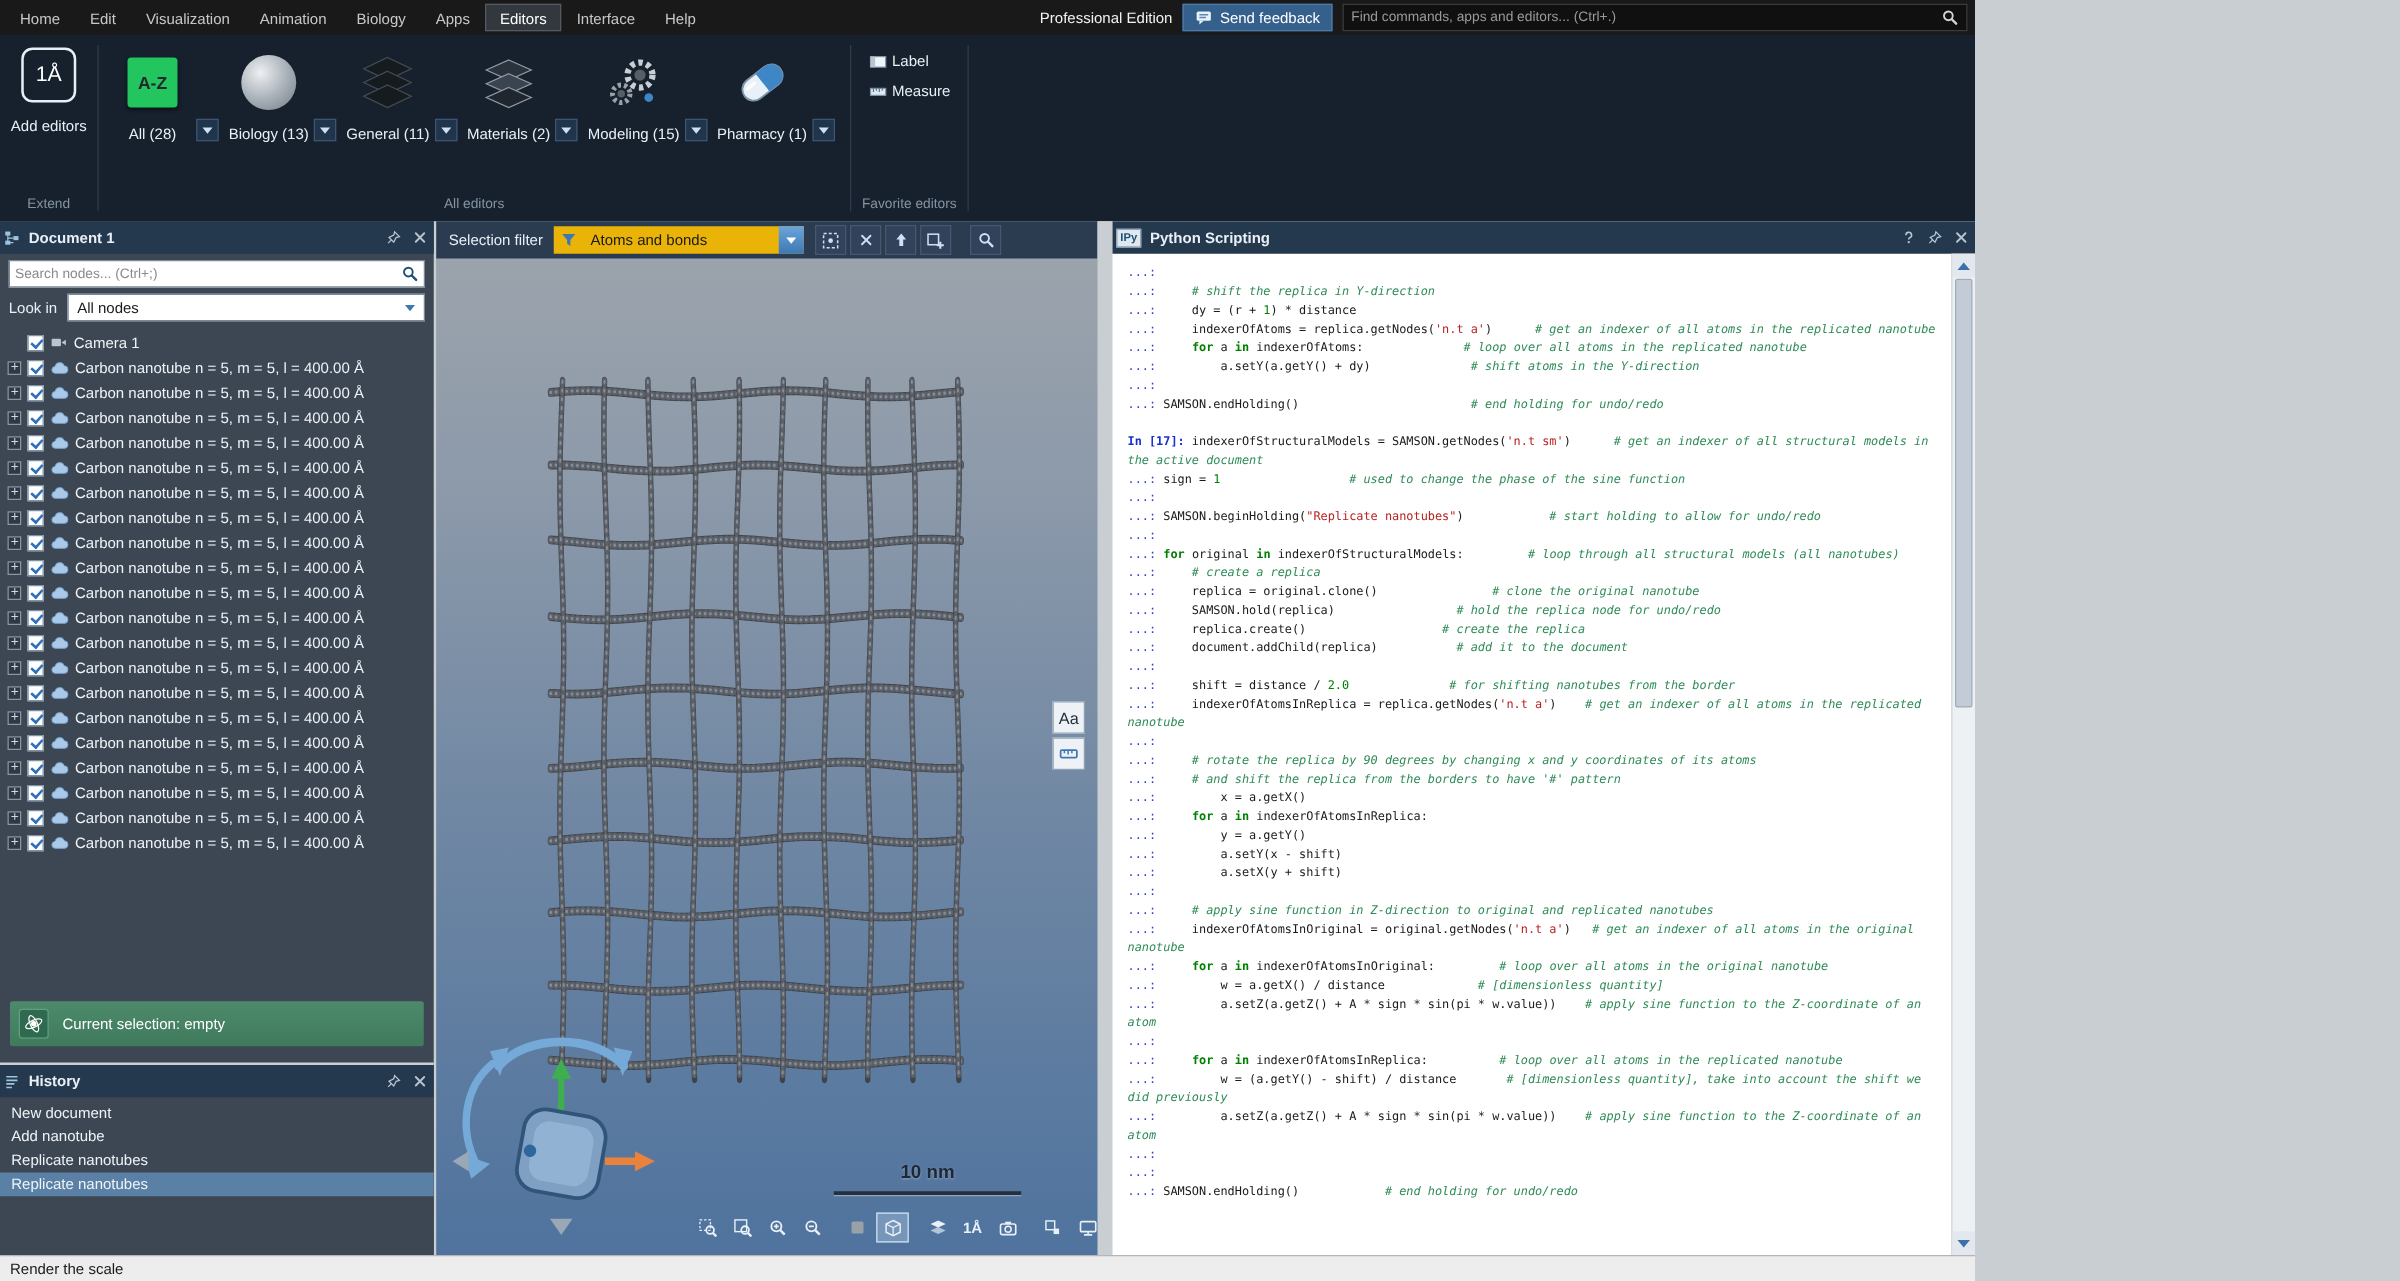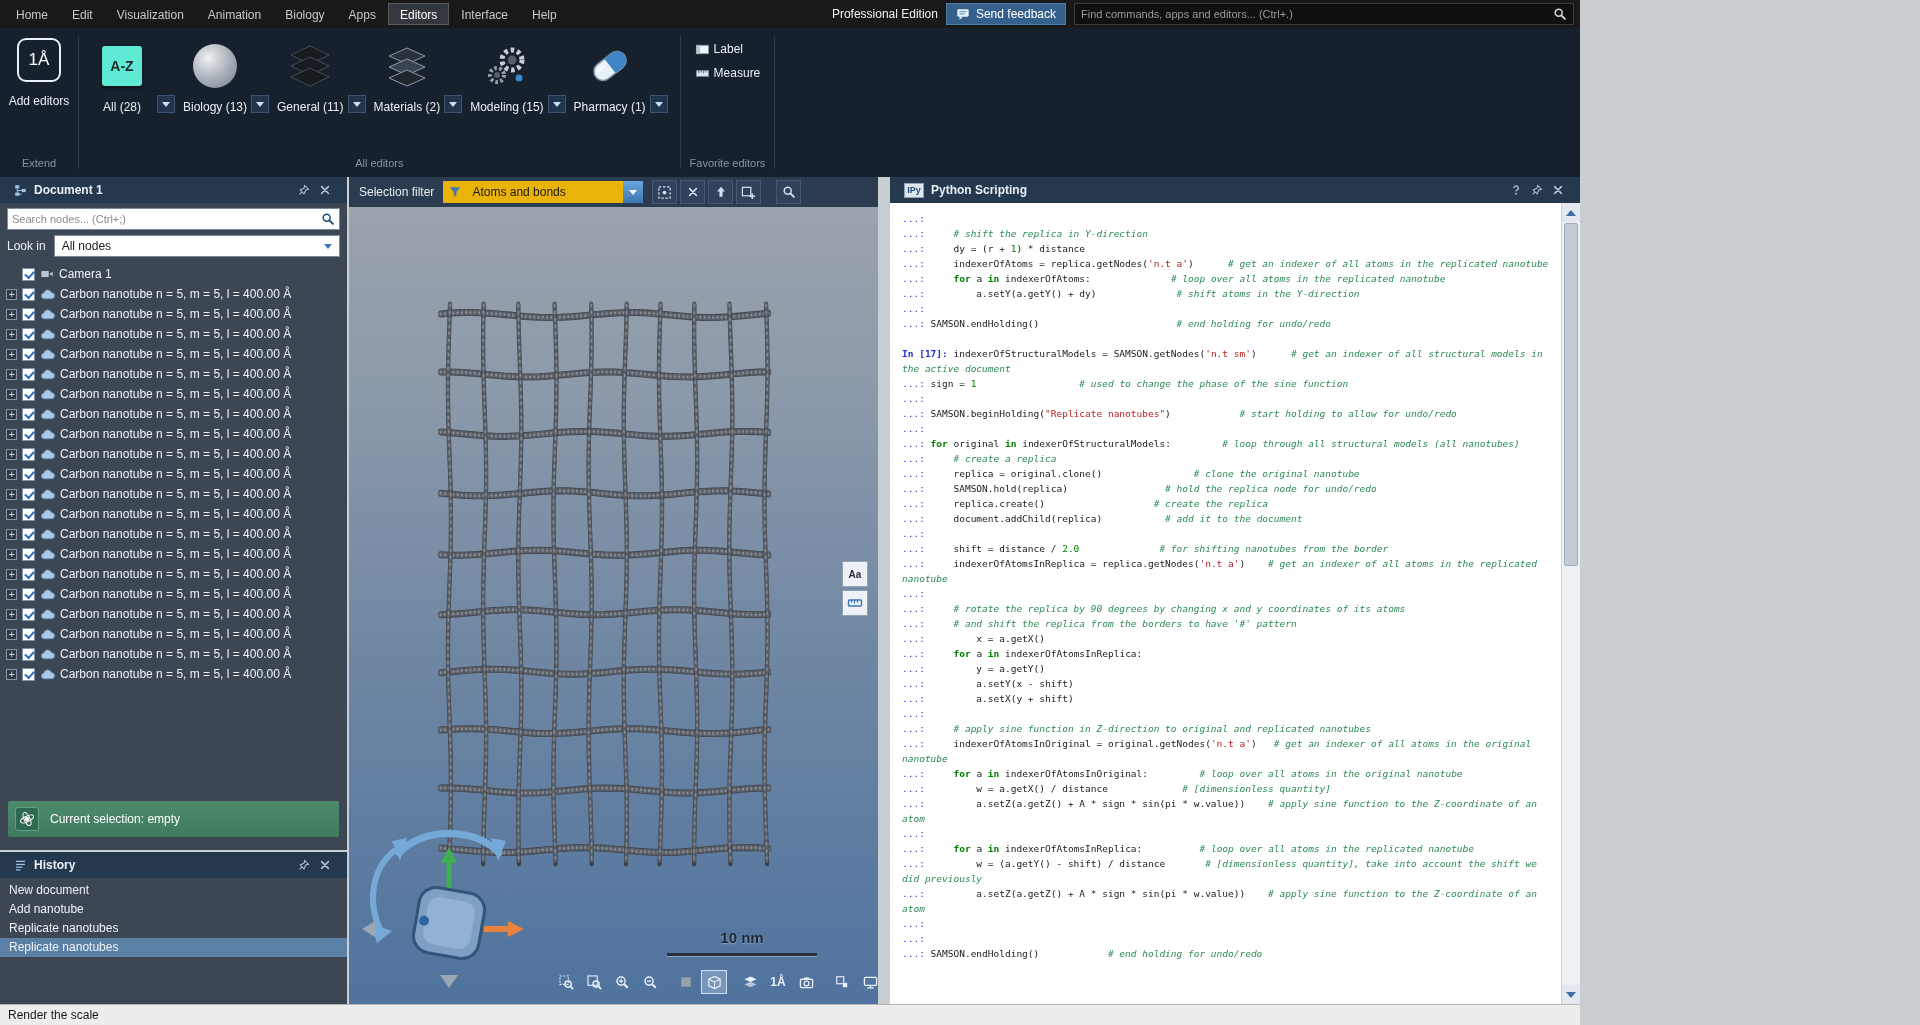--- a/index.html
+++ b/index.html
@@ -28,29 +28,29 @@
   .rsep{width:1px;background:#2c3c4e;margin:8px 0}
   .rcat{display:flex;align-items:flex-end;padding:6px 4px 0;gap:4px}
   .rcat-col{display:flex;flex-direction:column;align-items:center;gap:8px;min-width:62px;cursor:default}
   .rcat-iconbox{height:52px;display:flex;align-items:center;justify-content:center}
   .rcat-label{font-size:12px;color:#e9eff6;white-space:nowrap}
   .drop-btn{width:18px;height:18px;border:1px solid #3f5470;background:#20354c;display:flex;align-items:center;justify-content:center;margin-bottom:1px;cursor:default}
   .tri-down{width:0;height:0;border-left:4px solid transparent;border-right:4px solid transparent;border-top:5px solid #cfe0f0}
   .tri-down.blue{border-top-color:#3e78b4}
   .tri-down.white{border-top-color:#fff}
   .angstrom-big{width:44px;height:44px;border:2px solid #e9eff6;border-radius:9px;color:#fff;font-size:17px;display:flex;align-items:center;justify-content:center}
-  .az-big{width:40px;height:40px;background:#5eead4;color:#23282d;font-weight:bold;font-size:14px;display:flex;align-items:center;justify-content:center;border-radius:3px;box-shadow:0 2px 3px rgba(0,0,0,.45)}
+  .az-big{width:40px;height:40px;background:#22c55e;color:#23282d;font-weight:bold;font-size:14px;display:flex;align-items:center;justify-content:center;border-radius:3px;box-shadow:0 2px 3px rgba(0,0,0,.45)}
   .sphere-big{width:44px;height:44px;border-radius:50%;background:radial-gradient(circle at 35% 32%,#eef0f2,#a8b0b8 52%,#737c85)}
   .fav-col{display:flex;flex-direction:column;gap:2px;padding-top:4px}
   .fav-item{display:flex;align-items:center;gap:4px;height:22px;font-size:12px;color:#e9eff6;padding:0 6px;cursor:default}
 
   
   #main{flex:1;display:flex;min-height:0}
   #left-col{width:349px;flex:none;display:flex;flex-direction:column;background:#3d4754;border-right:2px solid #c9ced3}
-  .panel-header{height:26px;background:#24384e;display:flex;align-items:center;gap:7px;padding:0 14px;color:#e9eff6;font-weight:bold;flex:none}
+  .panel-header{height:26px;background:#24384e;display:flex;align-items:center;gap:7px;padding:0 3px;color:#e9eff6;font-weight:bold;flex:none}
   .ph-controls{margin-left:auto;display:flex;gap:5px;color:#b9c6d2}
   .ph-btn{width:16px;height:16px;display:flex;align-items:center;justify-content:center;cursor:default}
   #doc-search-row{padding:5px 7px 2px;flex:none}
   #doc-search{height:22px;background:#fff;border:1px solid #7a8a9a;display:flex;align-items:center;padding:0 4px}
   #doc-search input{flex:1;border:none;outline:none;font-size:11px;color:#333}
   #doc-search input::placeholder{color:#8a8a8a}
   #lookin-row{display:flex;align-items:center;gap:8px;padding:3px 7px 5px;color:#e9eff6;flex:none}
   #lookin-select{flex:1;height:22px;background:#fff;border:1px solid #7a8a9a;color:#1a1a1a;display:flex;align-items:center;padding:0 7px;cursor:default}
   #document-tree{flex:1;overflow:hidden;padding-top:2px}
   .tree-row{display:flex;align-items:center;gap:5px;height:20px;padding:0 6px;color:#eef3f8;white-space:nowrap;cursor:default}
@@ -74,21 +74,21 @@
   .filter-arrow{margin-left:auto;width:20px;height:22px;background:linear-gradient(#6aa5dc,#3e78b4);display:flex;align-items:center;justify-content:center}
   #vp-top-tools{display:flex;gap:3px;align-items:center}
   .vp-toolbtn{width:25px;height:24px;border:1px solid #45586f;background:#31425a;color:#cfe2f4;display:flex;align-items:center;justify-content:center;cursor:default}
   .vp-toolbtn:nth-child(5){margin-left:12px}
   #vp-canvas{flex:1;position:relative;overflow:hidden;background:linear-gradient(180deg,#9ba3ac 0%,#8d9aaa 22%,#6e86a3 58%,#4f739e 100%)}
   #grid-svg{position:absolute;inset:0;width:100%;height:100%}
   #gizmo{position:absolute;left:5px;bottom:8px}
   #scalebar{position:absolute;right:61px;bottom:48px;width:150px;text-align:center;color:#1d2735;font-weight:bold;font-size:15px;text-shadow:0 1px 2px rgba(255,255,255,.35)}
   #scale-line{height:3px;background:#252f3e;margin-top:7px;box-shadow:0 1px 0 rgba(255,255,255,.35)}
   #vp-side-tools{position:absolute;right:10px;top:354px;display:flex;flex-direction:column;gap:3px}
-  .side-btn{width:26px;height:26px;background:#eef2f6;border:1px solid #8fa3b5;color:#1f2c3a;font-size:10px;font-weight:bold;display:flex;align-items:center;justify-content:center;cursor:default}
+  .side-btn{width:26px;height:26px;background:#eef2f6;border:1px solid #8fa3b5;color:#1f2c3a;font-size:13px;font-weight:normal;display:flex;align-items:center;justify-content:center;cursor:default}
   .side-btn[data-name="ruler-display-button"]{color:#3e78b4}
   #vp-bottom-tools{position:absolute;left:204px;bottom:10px;display:flex;gap:2px;align-items:center}
   .bt{width:26px;height:24px;display:flex;align-items:center;justify-content:center;color:#e8f0f8;cursor:default;border:1px solid transparent}
   .bt.bt-text{font-size:12px;font-weight:bold}
   .bt.active{background:rgba(208,229,248,.30);border:1px solid #cfe3f5}
   .bt[data-name="snapshot-button"]{color:#98a0a8}
   .bt:nth-child(5),.bt:nth-child(7),.bt:nth-child(10),.bt:nth-child(12),.bt:nth-child(13),.bt:nth-child(14){margin-left:8px}
 
   
   #gutter{width:12px;background:#c9ced3;flex:none}

